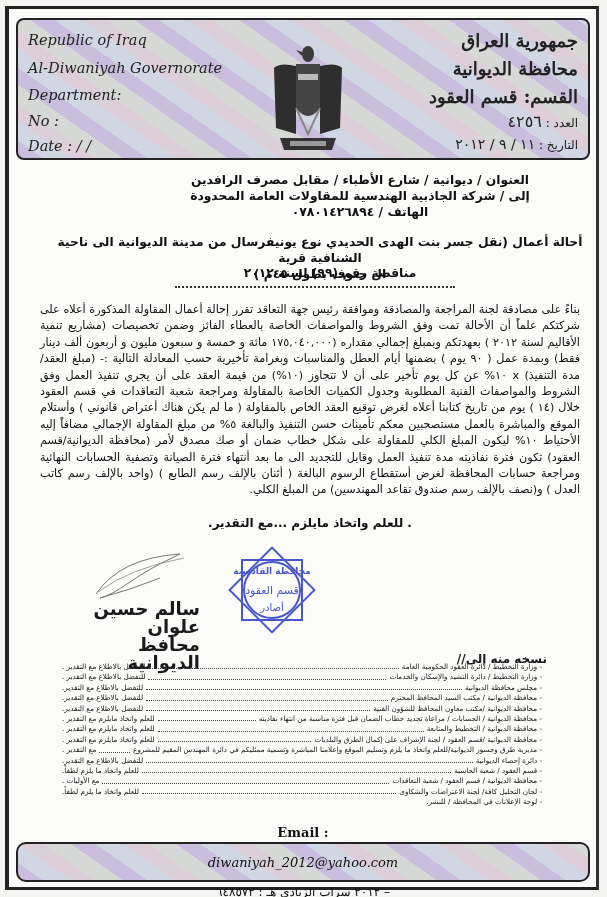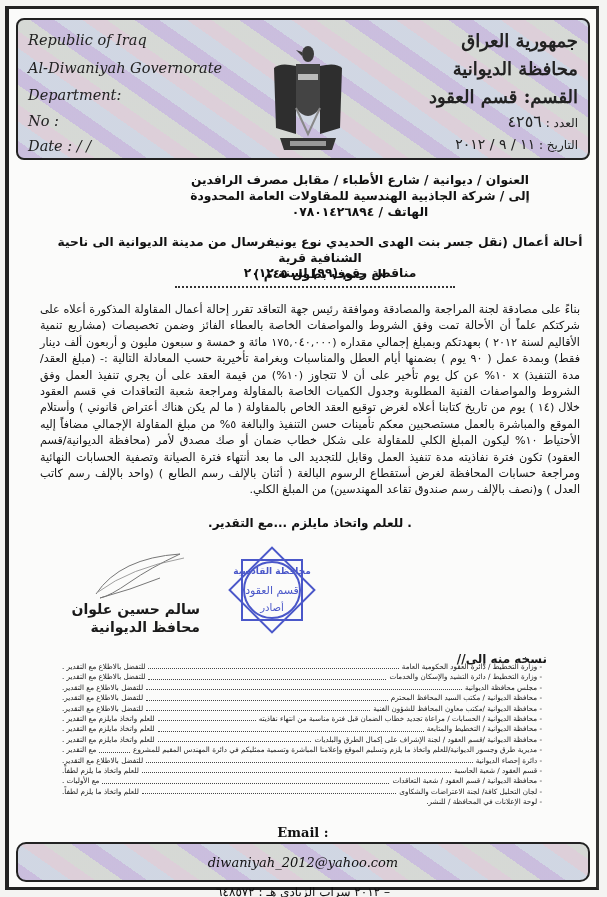--- a/index.html
+++ b/index.html
@@ -24,21 +24,21 @@
   .emblem { position:absolute; left:248px; top:18px; width:84px; height:118px; }
   .body-text { position:absolute; direction:rtl; font-family:"DejaVu Sans", sans-serif; color:#111; }
   .addressee { left:150px; width:420px; top:172px; font-size:12.3px; font-weight:bold; text-align:center; line-height:16px; }
   .subject { left:40px; width:560px; top:234px; font-size:12.3px; font-weight:bold; text-align:center; line-height:16px; }
   .tender { left:180px; width:300px; top:266px; font-size:12.3px; font-weight:bold; text-align:center; }
   .dots-sep { position:absolute; left:175px; width:280px; top:286px; border-top:2px dotted #333; }
   .para { left:40px; width:540px; top:302px; font-size:11.2px; line-height:16.4px; text-align:justify; text-align-last:right; }
   .closing { left:100px; width:420px; top:516px; font-size:12px; font-weight:bold; text-align:center; }
   .stamp { position:absolute; left:222px; top:540px; width:100px; height:100px; }
   .signature { position:absolute; left:90px; top:548px; width:100px; height:56px; }
-  .signer { position:absolute; left:70px; top:600px; width:130px; direction:rtl; text-align:right; font-weight:bold; font-size:14px; line-height:18px; }
+  .signer { position:absolute; left:70px; top:600px; width:130px; direction:rtl; text-align:right; font-weight:bold; font-size:18px; line-height:18px; }
   .cc-title { position:absolute; right:60px; top:652px; direction:rtl; font-size:12px; font-weight:bold;margin-left:11px; }
   .cc-list { position:absolute; left:62px; width:480px; top:662px; direction:rtl; font-size:7.2px; line-height:10.4px; }
   .cc-row { display:flex; justify-content:space-between; white-space:nowrap; }
   .cc-row .to { flex:0 0 auto; }
   .cc-row .dots { flex:1 1 auto; border-bottom:1.5px dotted #444; margin:0 3px 3px 3px; }
   .cc-row .action { flex:0 0 auto; }
   .footer-box {
     position:absolute; left:16px; top:842px; width:574px; height:40px;
     border:2px solid #222; border-radius:10px; box-sizing:border-box;
     background:

